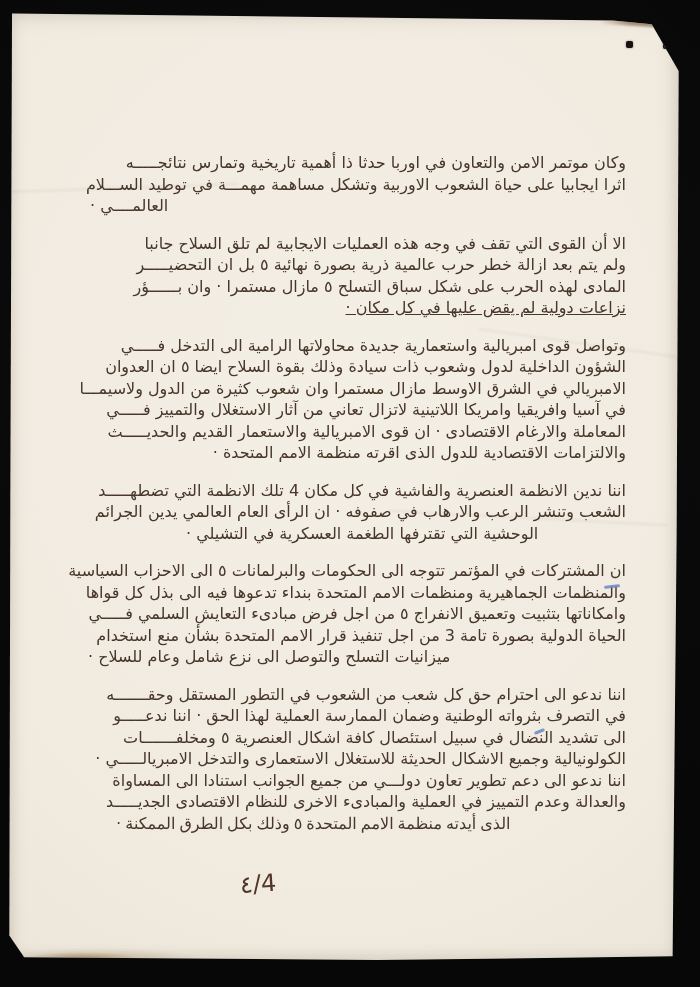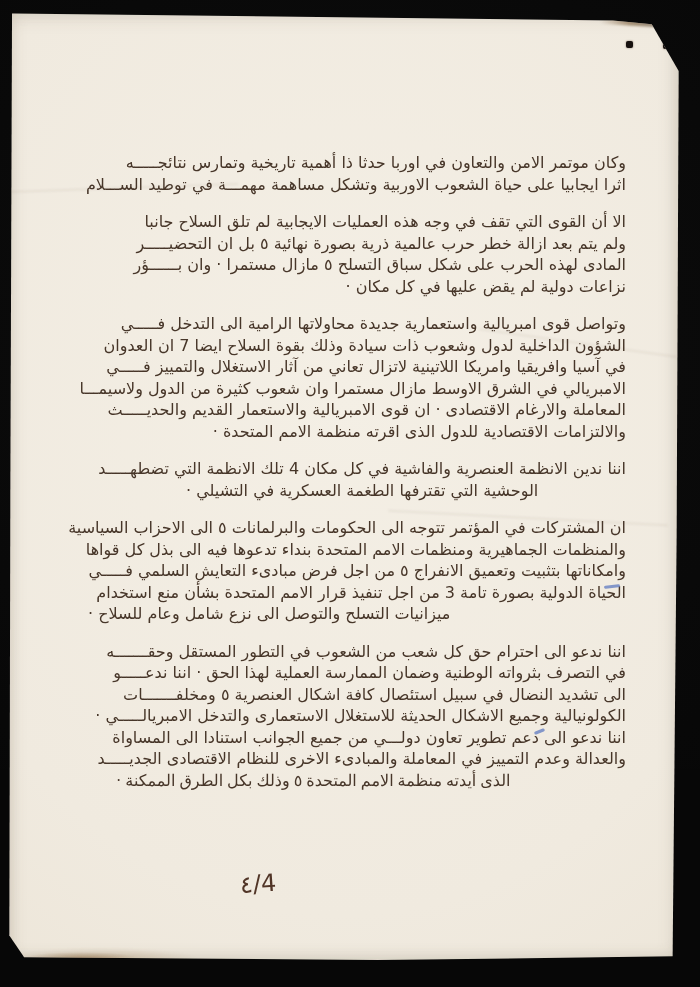--- a/index.html
+++ b/index.html
@@ -118,58 +118,60 @@
     <div class="crease crease-2"></div>
     <div class="crease crease-3"></div>
     <div class="stain-bottom-left"></div>
     <div class="stain-blot"></div>
 
     <div class="text-block">
 
       <div class="para">
         <div class="line">وكان موتمر الامن والتعاون في اوربا حدثا ذا أهمية تاريخية وتمارس نتائجـــــه</div>
         <div class="line">اثرا ايجابيا على حياة الشعوب الاوربية وتشكل مساهمة مهمـــة في توطيد الســـلام</div>
+        <div class="line end-left" style="padding-left:16px;">العالمــــي ·</div>
       </div>
 
       <div class="para">
         <div class="line">الا أن القوى التي تقف في وجه هذه العمليات الايجابية لم تلق السلاح جانبا</div>
         <div class="line">ولم يتم بعد ازالة خطر حرب عالمية ذرية بصورة نهائية ٥ بل ان التحضيـــــر</div>
         <div class="line">المادى لهذه الحرب على شكل سباق التسلح ٥ مازال مستمرا · وان بــــــؤر</div>
-        <div class="line" style="padding-left:46px;">نزاعات دولية لم يقض عليها في كل مكان ·</div>
+        <div class="line" style="padding-left:46px;text-decoration:underline;">نزاعات دولية لم يقض عليها في كل مكان ·</div>
       </div>
 
       <div class="para">
         <div class="line">وتواصل قوى امبريالية واستعمارية جديدة محاولاتها الرامية الى التدخل فـــــي</div>
-        <div class="line">الشؤون الداخلية لدول وشعوب ذات سيادة وذلك بقوة السلاح ايضا 7 ان العدوان</div>
+        <div class="line">الشؤون الداخلية لدول وشعوب ذات سيادة وذلك بقوة السلاح ايضا ٥ ان العدوان</div>
+        <div class="line">الامبريالي في الشرق الاوسط مازال مستمرا وان شعوب كثيرة من الدول ولاسيمـــا</div>
         <div class="line">في آسيا وافريقيا وامريكا اللاتينية لاتزال تعاني من آثار الاستغلال والتمييز فـــــي</div>
-        <div class="line">الامبريالي في الشرق الاوسط مازال مستمرا وان شعوب كثيرة من الدول ولاسيمـــا</div>
         <div class="line">المعاملة والارغام الاقتصادى · ان قوى الامبريالية والاستعمار القديم والحديـــــث</div>
         <div class="line">والالتزامات الاقتصادية للدول الذى اقرته منظمة الامم المتحدة ·</div>
       </div>
 
       <div class="para">
         <div class="line">اننا ندين الانظمة العنصرية والفاشية في كل مكان 4 تلك الانظمة التي تضطهـــــد</div>
+        <div class="line">الشعب وتنشر الرعب والارهاب في صفوفه · ان الرأى العام العالمي يدين الجرائم</div>
         <div class="line end-left" style="padding-left:112px;">الوحشية التي تقترفها الطغمة العسكرية في التشيلي ·</div>
       </div>
 
       <div class="para">
         <div class="line">ان المشتركات في المؤتمر تتوجه الى الحكومات والبرلمانات ٥ الى الاحزاب السياسية</div>
         <div class="line">والمنظمات الجماهيرية ومنظمات الامم المتحدة بنداء تدعوها فيه الى بذل كل قواها</div>
         <div class="line">وامكاناتها بتثبيت وتعميق الانفراج ٥ من اجل فرض مبادىء التعايش السلمي فـــــي</div>
         <div class="line">الحياة الدولية بصورة تامة 3 من اجل تنفيذ قرار الامم المتحدة بشأن منع استخدام</div>
         <div class="line end-left" style="padding-left:14px;">ميزانيات التسلح والتوصل الى نزع شامل وعام للسلاح ·</div>
       </div>
 
       <div class="para">
         <div class="line">اننا ندعو الى احترام حق كل شعب من الشعوب في التطور المستقل وحقـــــــه</div>
         <div class="line">في التصرف بثرواته الوطنية وضمان الممارسة العملية لهذا الحق · اننا ندعـــــو</div>
         <div class="line">الى تشديد النضال في سبيل استئصال كافة اشكال العنصرية ٥ ومخلفـــــــات</div>
         <div class="line">الكولونيالية وجميع الاشكال الحديثة للاستغلال الاستعمارى والتدخل الامبريالـــــي ·</div>
         <div class="line">اننا ندعو الى دعم تطوير تعاون دولـــي من جميع الجوانب استنادا الى المساواة</div>
-        <div class="line">والعدالة وعدم التمييز في المعاملة والمبادىء الاخرى للنظام الاقتصادى الجديـــــد</div>
+        <div class="line">والعدالة وعدم التمييز في العملية والمبادىء الاخرى للنظام الاقتصادى الجديـــــد</div>
         <div class="line end-left" style="padding-left:42px;font-family:Liberation Serif, serif;">الذى أيدته منظمة الامم المتحدة ٥ وذلك بكل الطرق الممكنة ·</div>
       </div>
 
     </div>
 
     <div class="pen-dash pen-dash-1"></div>
     <div class="pen-dash pen-dash-2"></div>
 
     <div class="page-number">٤/4</div>
 

